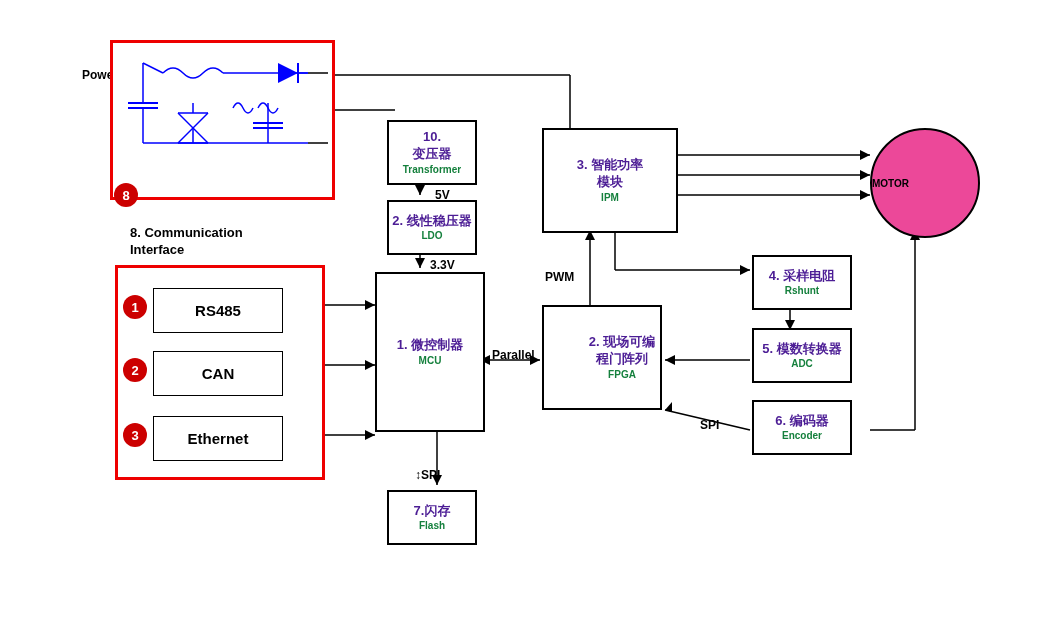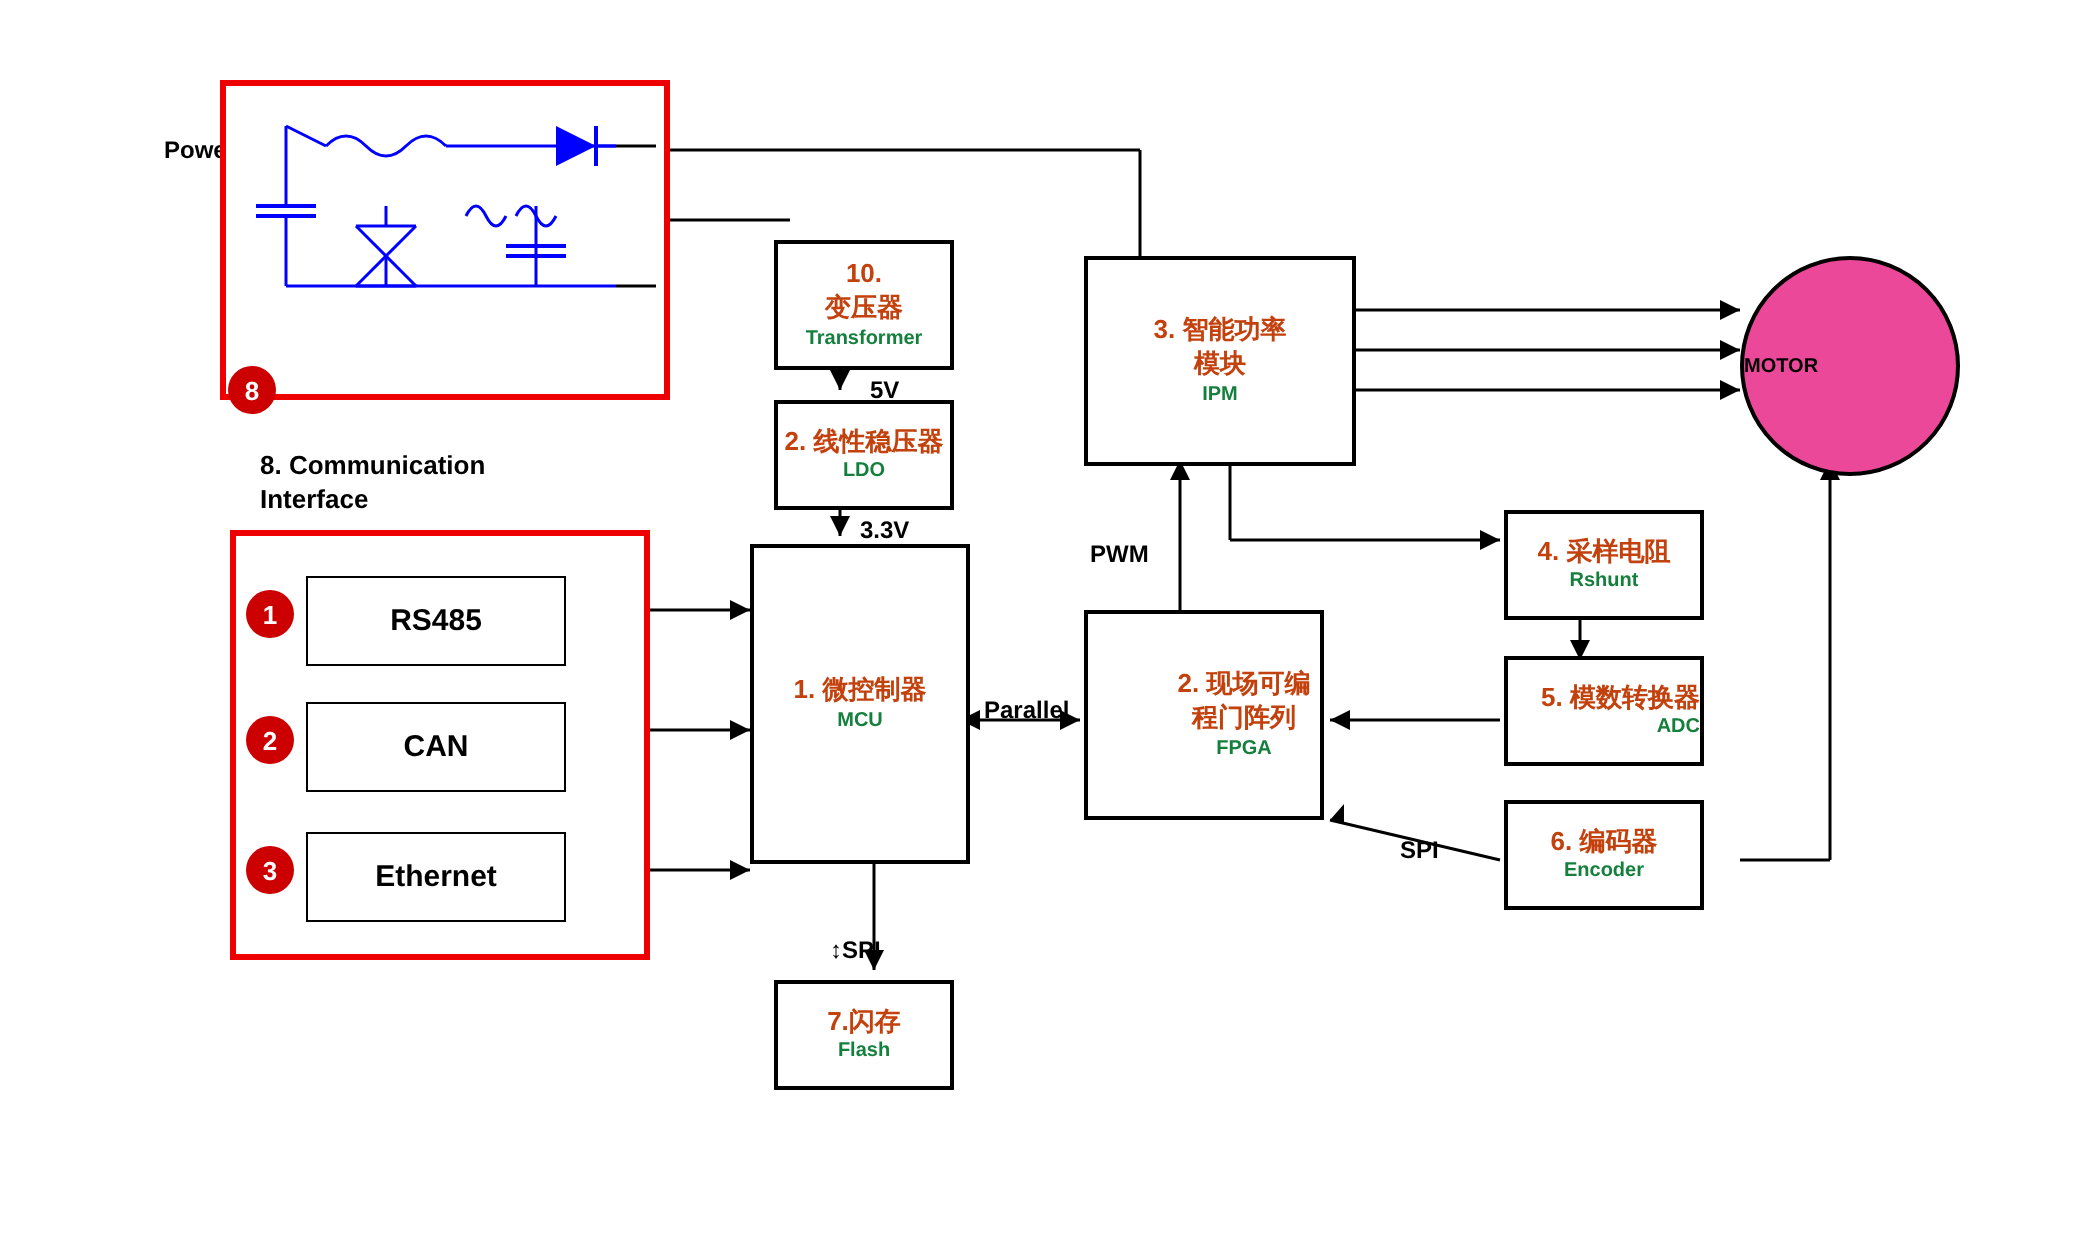--- a/index.html
+++ b/index.html
@@ -25,21 +25,21 @@
       background: #fff;
       display: flex;
       flex-direction: column;
       align-items: center;
       justify-content: center;
       text-align: center;
     }
     .block-title-cn {
       font-size: 13px;
       font-weight: bold;
-      color: #c2410c;
+      color: #4c1d95;
       line-height: 1.3;
     }
     .block-title-en {
       font-size: 10px;
       font-weight: bold;
       color: #15803d;
       line-height: 1.3;
     }
 
     
@@ -266,21 +266,21 @@
     <span class="block-title-cn">2. 现场可编</span>
     <span class="block-title-cn">程门阵列</span>
     <span class="block-title-en">FPGA</span>
   </div>
 
   <div class="block" style="left:752px; top:255px; width:100px; height:55px;">
     <span class="block-title-cn">4. 采样电阻</span>
     <span class="block-title-en">Rshunt</span>
   </div>
 
-  <div class="block" style="left:752px; top:328px; width:100px; height:55px;align-items:flex-end;">
+  <div class="block" style="left:752px; top:328px; width:100px; height:55px;">
     <span class="block-title-cn">5. 模数转换器</span>
     <span class="block-title-en">ADC</span>
   </div>
 
   <div class="label" style="left:700px; top:418px;">SPI</div>
 
   <div class="block" style="left:752px; top:400px; width:100px; height:55px;">
     <span class="block-title-cn">6. 编码器</span>
     <span class="block-title-en">Encoder</span>
   </div>

